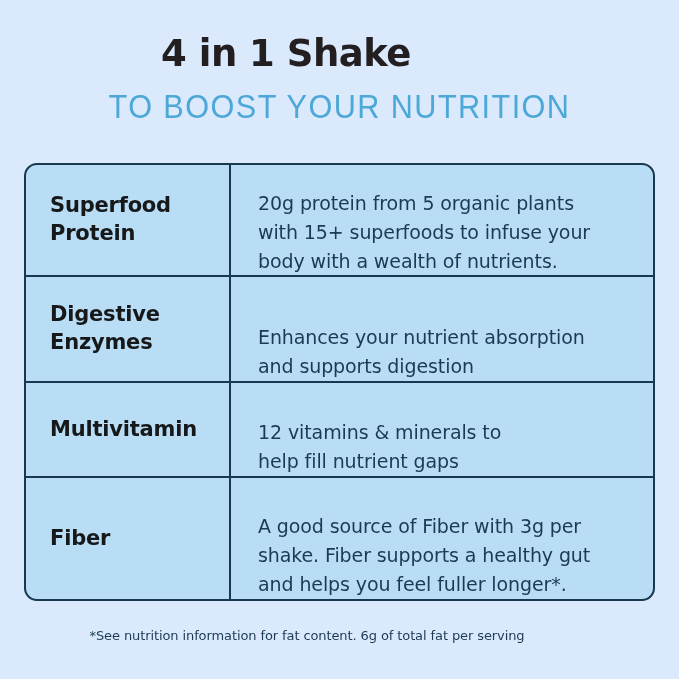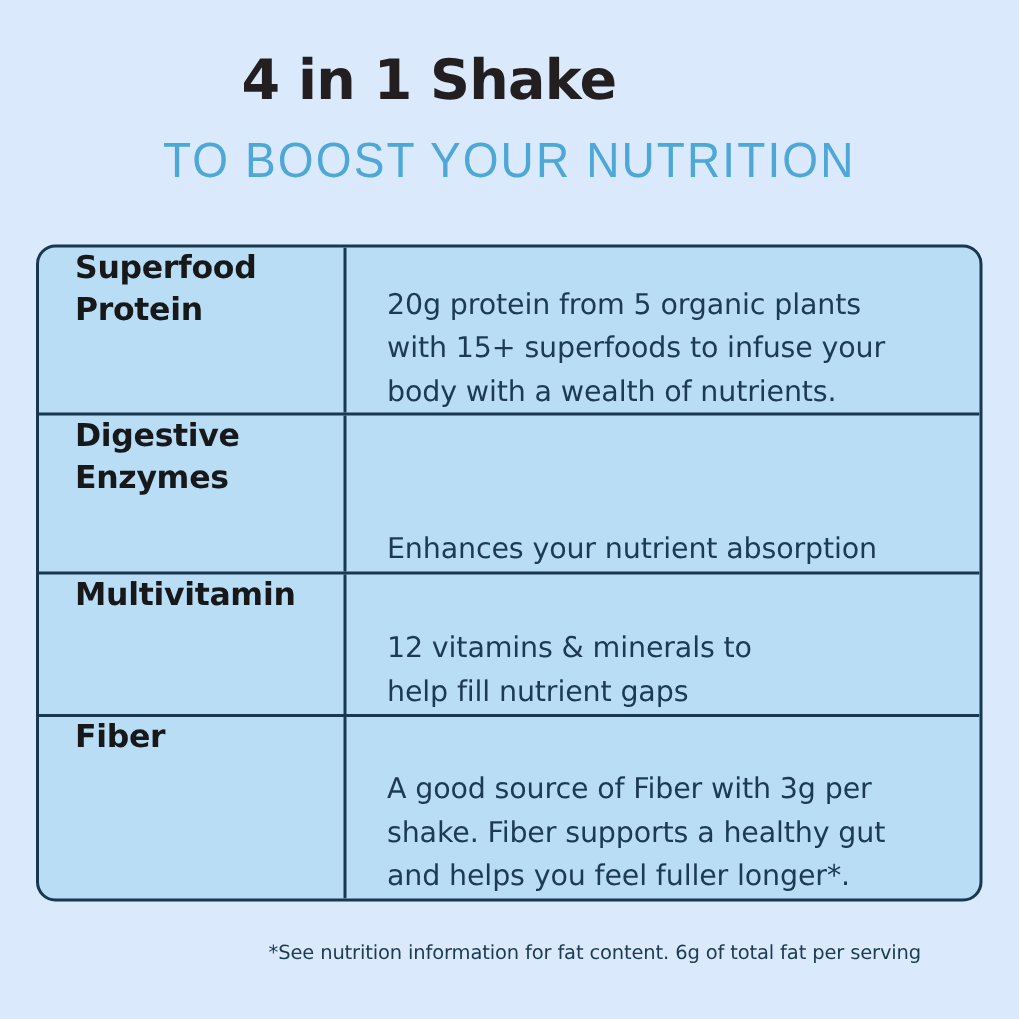--- a/index.html
+++ b/index.html
@@ -89,21 +89,21 @@
   .row-1 { height: 115px; }
   .row-2 { height: 108px; }
   .row-3 { height: 97px; }
   .row-4 { height: 124px; }
 
   .cell-label {
     width: 205px;
     flex: 0 0 205px;
     box-sizing: border-box;
     display: flex;
-    align-items: flex-start;
+    align-items: center;
     padding: 0 0 0 24px;
     border-right: 2px solid #17384f;
     font-family: "DejaVu Sans", sans-serif;
     font-weight: 700;
     font-size: 21px;
     line-height: 1.32;
     color: #16181a;
     letter-spacing: -0.2px;
   }
 
@@ -125,21 +125,21 @@
   .cell-desc span {
     display: block;
   }
 
   
   .footnote {
     position: absolute;
     top: 628px;
     left: 0;
     width: 614px;
-    text-align: right;
+    text-align: center;
     font-family: "DejaVu Sans", sans-serif;
     font-size: 13px;
     color: #1c3a52;
     letter-spacing: -0.1px;
     white-space: nowrap;
   }
 </style>
 </head>
 <body>
 
@@ -171,20 +171,21 @@
       <div class="row row-2">
         <div class="cell-label">
           <div>
             <span>Digestive</span>
             <span>Enzymes</span>
           </div>
         </div>
         <div class="cell-desc">
           <div>
             <span>Enhances your nutrient absorption</span>
+            <span>and supports digestion</span>
           </div>
         </div>
       </div>
 
       <div class="row row-3">
         <div class="cell-label">
           <div>
             <span>Multivitamin</span>
           </div>
         </div>

